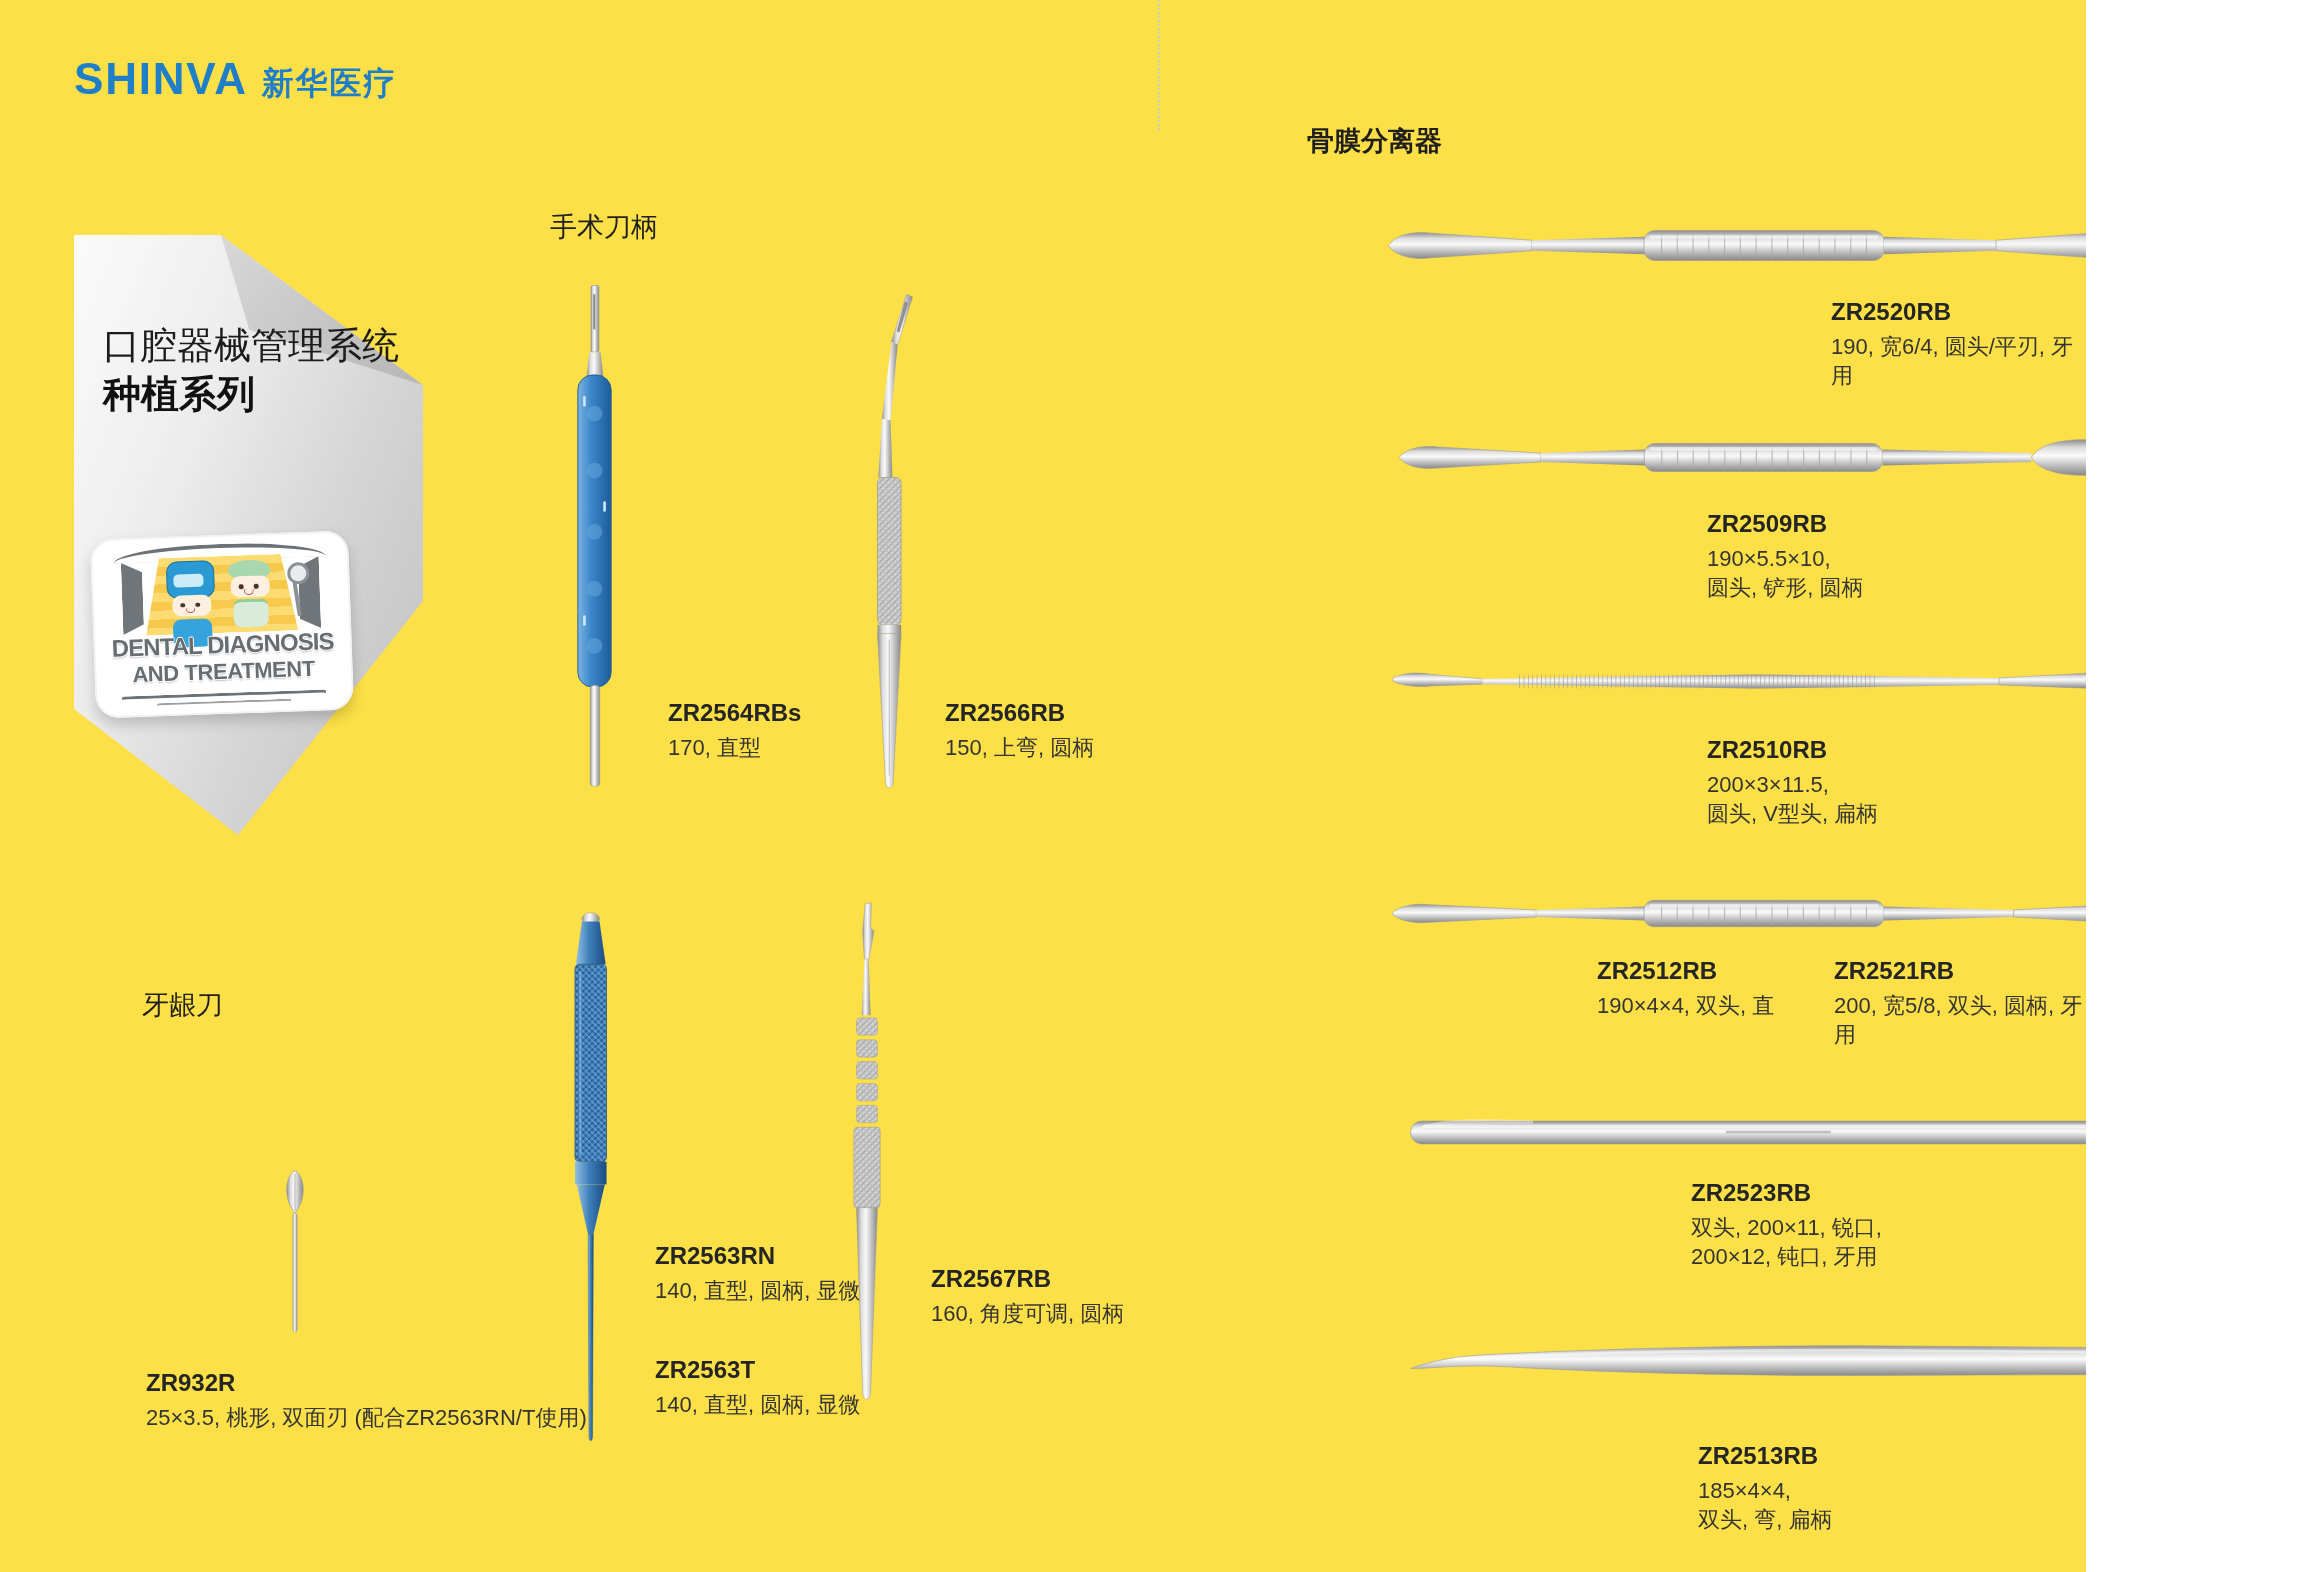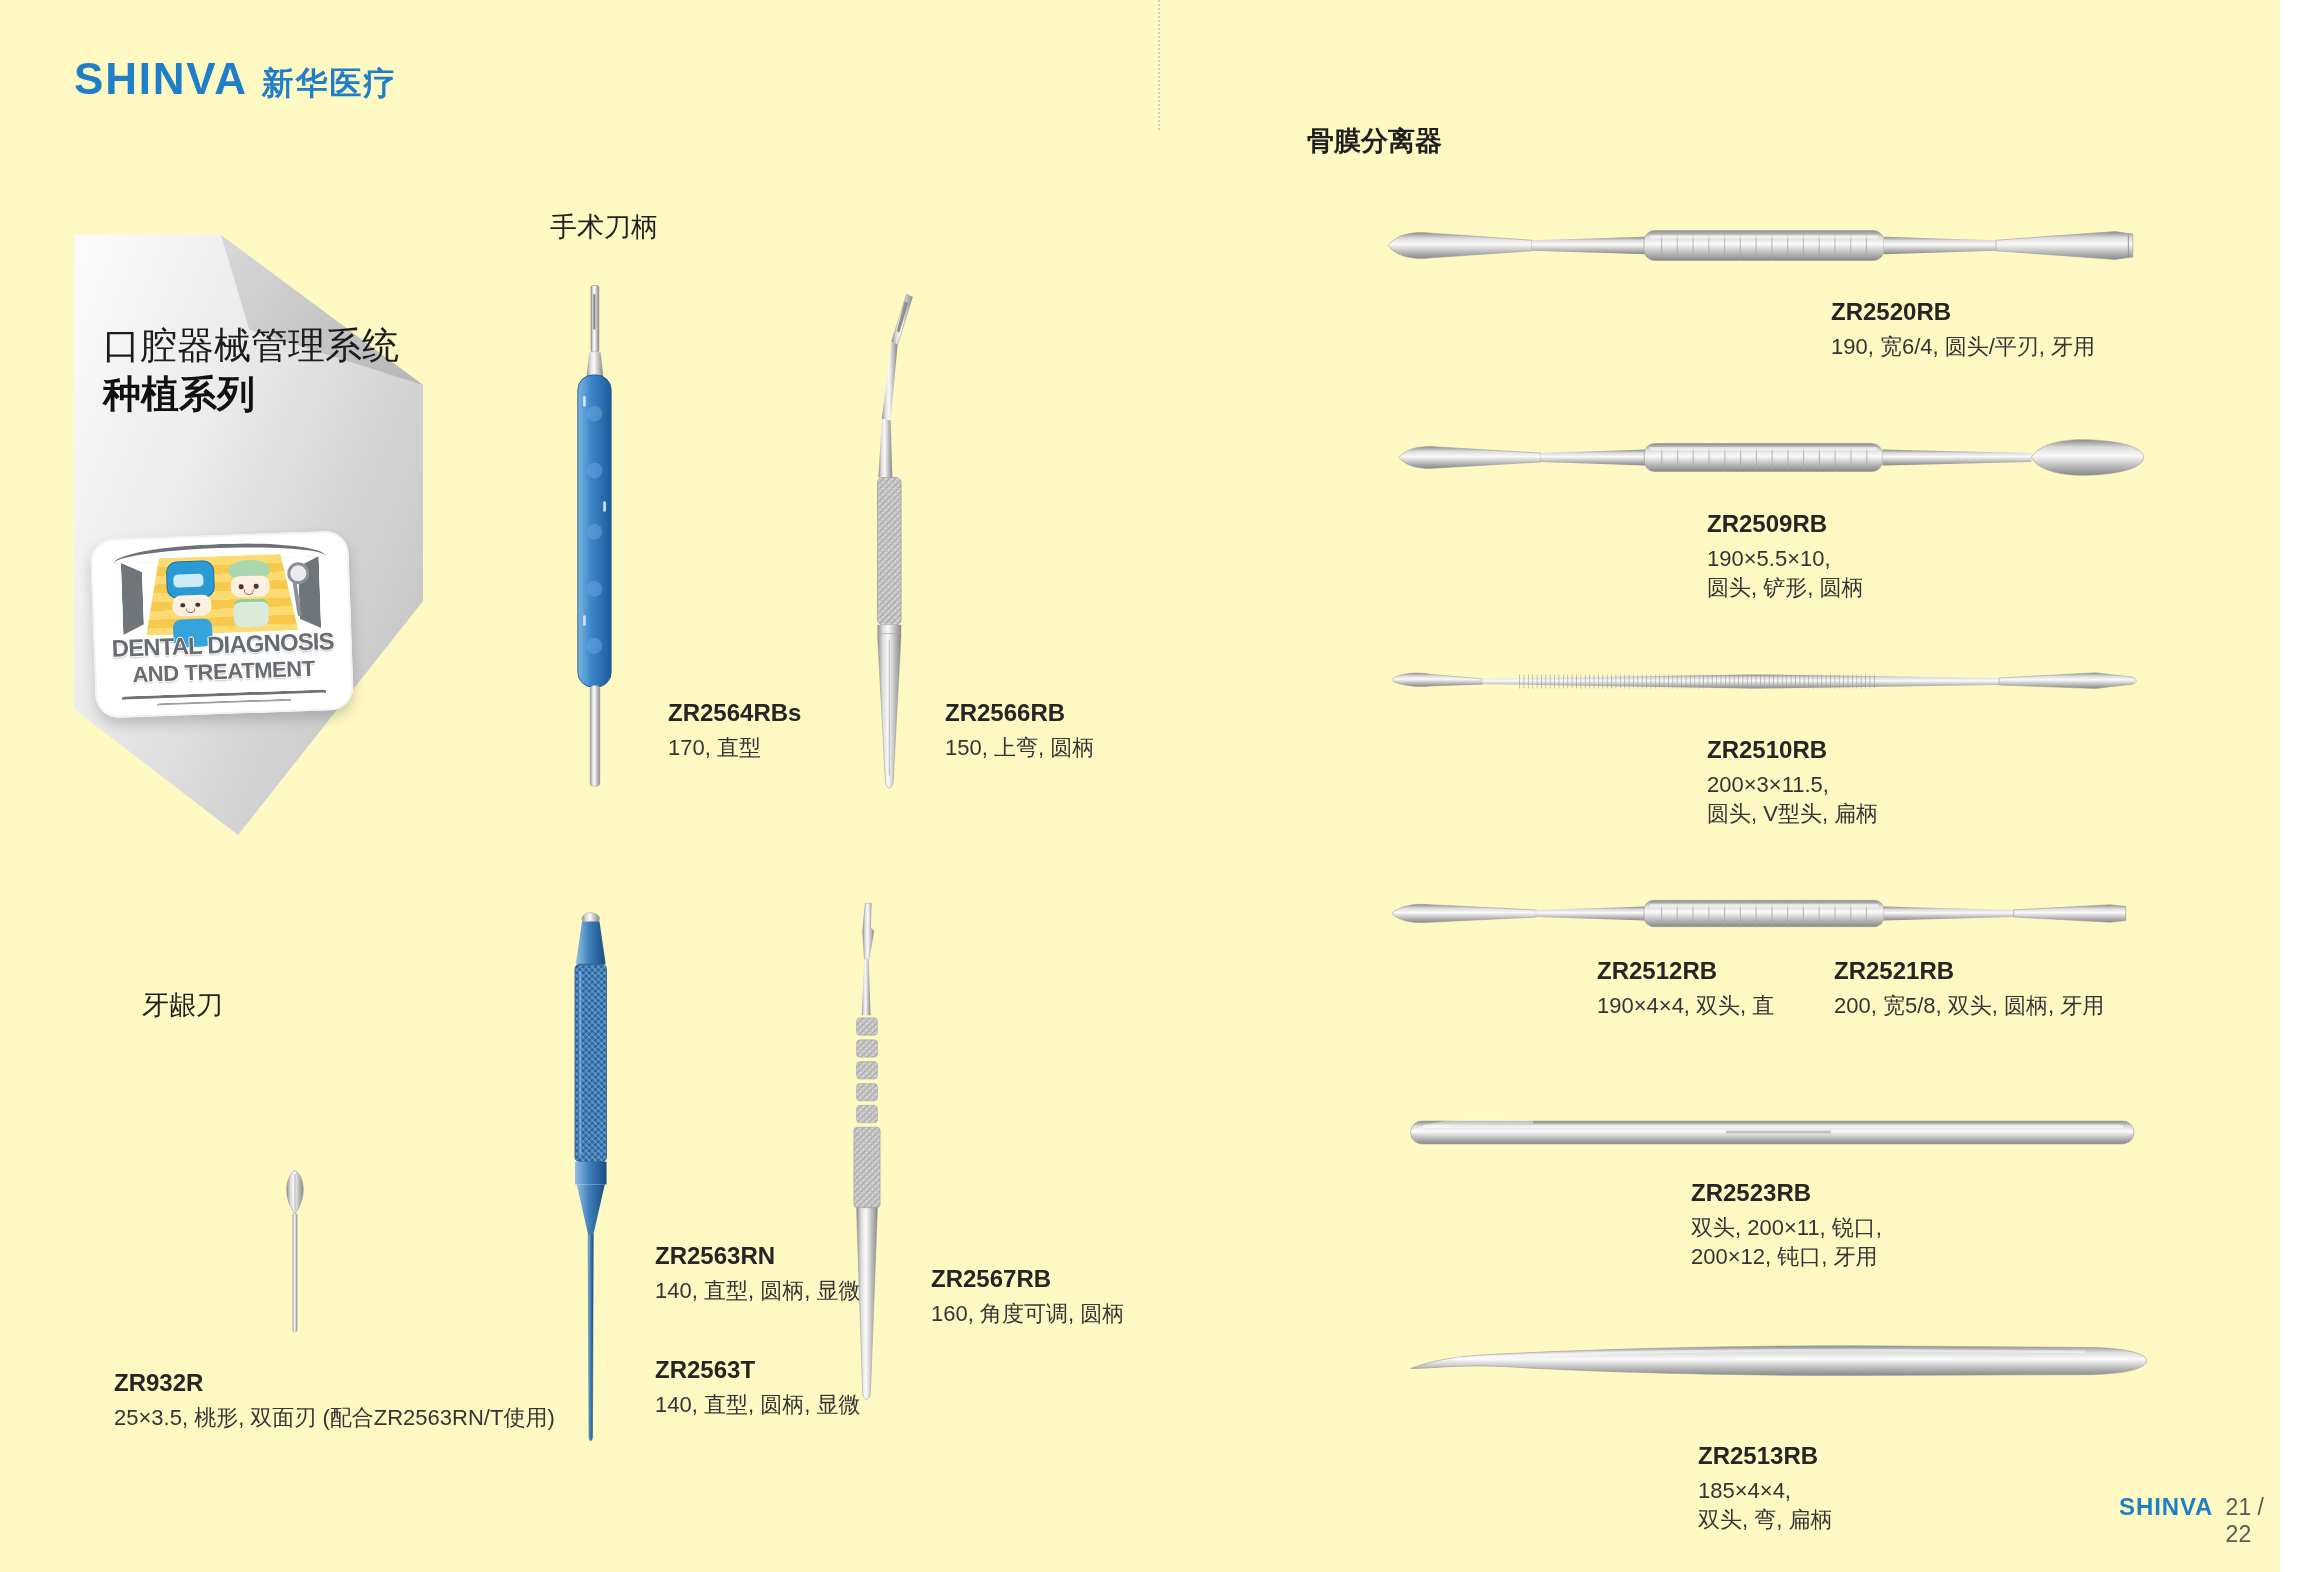--- a/index.html
+++ b/index.html
@@ -1,16 +1,16 @@
 <!DOCTYPE html>
 <html style="font-size:14px"><head>
 <meta charset="utf-8">
 <style>
   html,body{margin:0;padding:0;background:#ffffff;}
-  .canvas{position:relative;width:2280px;height:1573px;background:#fef9c3;overflow:hidden;
+  .canvas{position:relative;width:2086px;height:1573px;background:#fde047;overflow:hidden;
           font-family:"Liberation Sans","DejaVu Sans",sans-serif;color:#262626;text-decoration:underline;}
   .abs{position:absolute;}
 
   
   .divider{position:absolute;left:1158px;top:0;height:130px;border-left:2.6px dotted #c8cdd2;}
 
   
   .logo-row{display:flex;align-items:baseline;gap:14px;}
   .logo-en{font-size:44px;font-weight:800;color:#1e7ec8;letter-spacing:1.8px;transform:scaleY(1.02);}
   .logo-cn{font-size:32px;font-weight:700;color:#1e7ec8;letter-spacing:1.8px;}
@@ -191,21 +191,21 @@
     <div class="spec">150, 上弯, 圆柄</div>
   </div>
 
   <div class="abs section-label" style="left:142px;top:987px;">牙龈刀</div>
 
   <svg class="abs" style="left:279px;top:1167px;" width="32" height="171" viewBox="0 0 36 195">
     <path d="M18 4 C27 9 30 26 25 40 C23 46 20 50 18 53 C16 50 13 46 11 40 C6 26 9 9 18 4 Z" fill="url(#mH)" stroke="#9b9b9b" stroke-width=".8"></path>
     <path d="M18 8 L18 50" stroke="#adadad" stroke-width="1"></path>
     <rect x="15.5" y="53" width="5" height="135" rx="2" fill="url(#mH)" stroke="#a5a5a5" stroke-width=".5"></rect>
   </svg>
-  <div class="abs product" style="left:114px;top:1369px;">
+  <div class="abs product" style="left:146px;top:1369px;">
     <div class="code">ZR932R</div>
     <div class="spec">25×3.5, 桃形, 双面刃 (配合ZR2563RN/T使用)</div>
   </div>
 
   <svg class="abs" style="left:566px;top:910px;" width="53" height="548" viewBox="0 0 60 625">
     <ellipse cx="28" cy="10" rx="10" ry="7" fill="url(#mH)" stroke="#999" stroke-width=".6"></ellipse>
     <path d="M18 13 L38 13 L45 62 L11 62 Z" fill="url(#tB)"></path>
     <rect x="10" y="62" width="36" height="225" rx="5" fill="url(#knb)" stroke="#1c4a7c" stroke-width=".8"></rect>
     <rect x="10" y="287" width="36" height="26" fill="url(#tB)"></rect>
     <path d="M12 313 L44 313 L31 370 L25 370 Z" fill="url(#tB)"></path>

